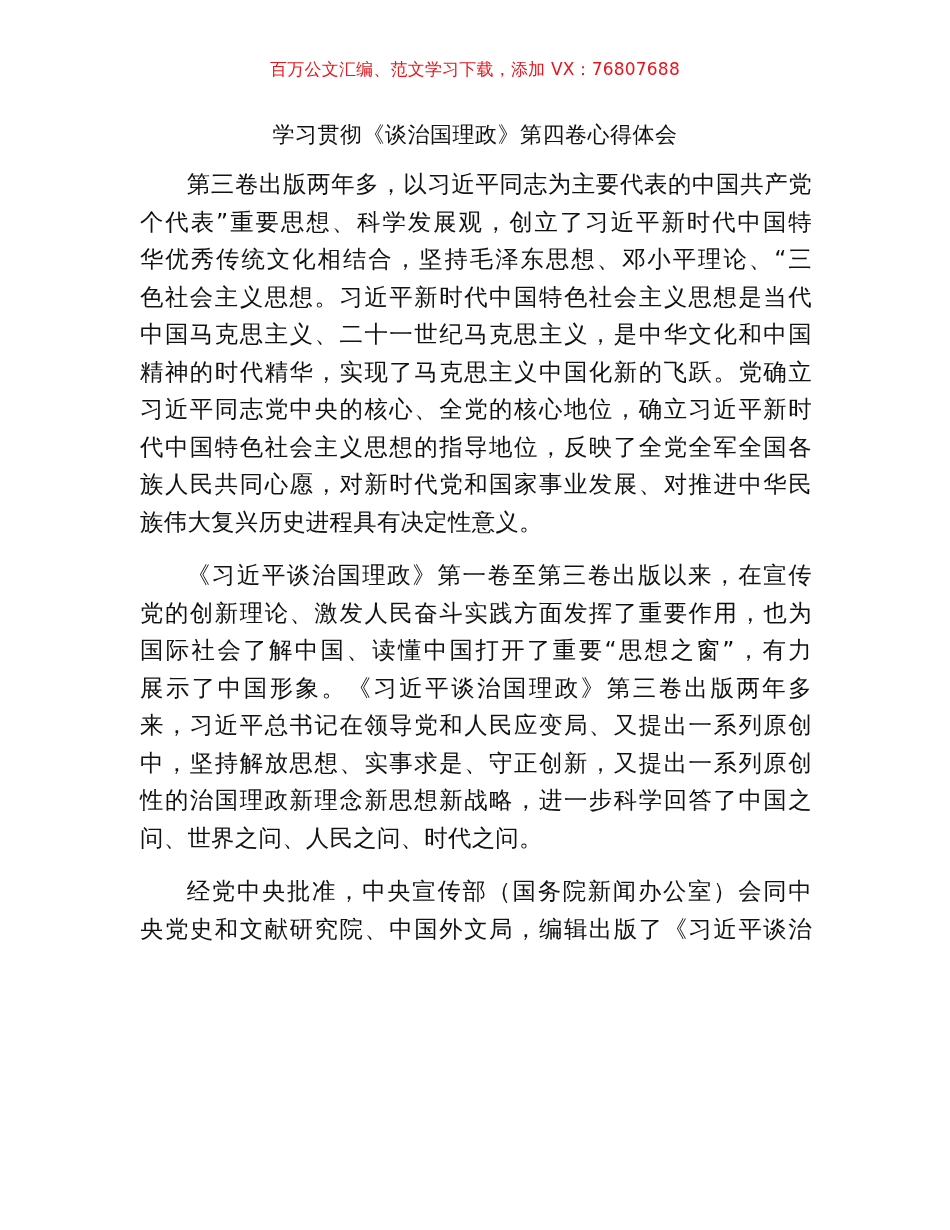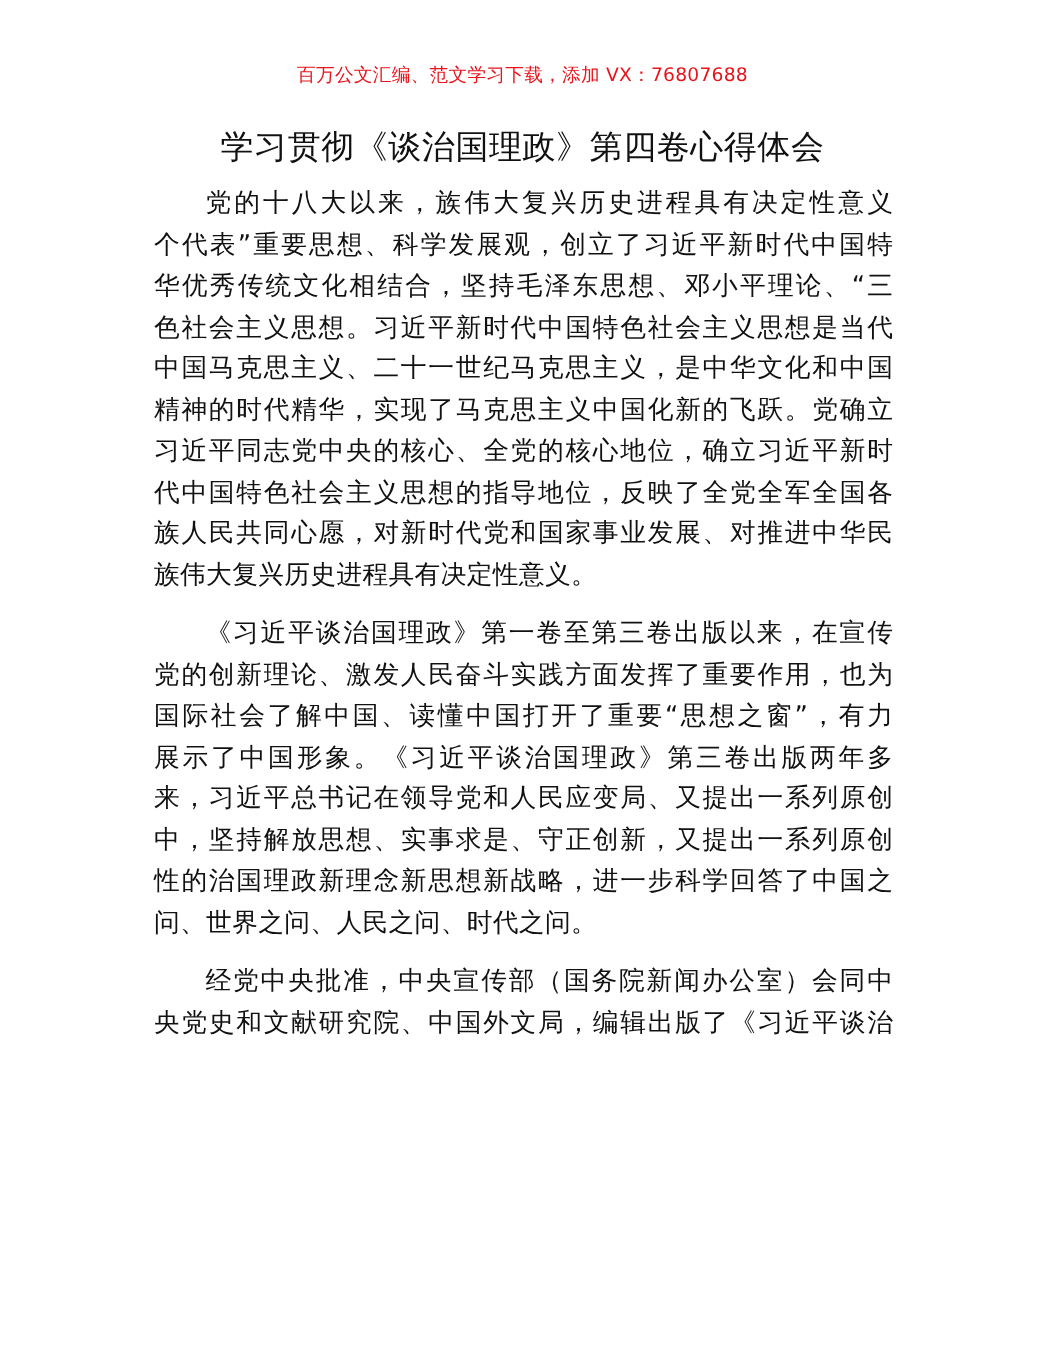--- a/index.html
+++ b/index.html
@@ -33,21 +33,21 @@
       line-height: 28px;
       color: #e8141c;
       letter-spacing: 0.2px;
     }
     .doc-title {
       position: absolute;
       left: 0;
       width: 950px;
       top: 112px;
       text-align: center;
-      font-size: 30px;
+      font-size: 22px;
       line-height: 46px;
       color: #111111;
       letter-spacing: 0.5px;
     }
     .body {
       position: absolute;
       left: 140px;
       width: 672px;
       top: 166px;
     }
@@ -83,21 +83,21 @@
 
 <div class="page">
 
   <div class="watermark">百万公文汇编、范文学习下载，添加 VX：76807688</div>
 
   <div class="doc-title">学习贯彻《谈治国理政》第四卷心得体会</div>
 
   <div class="body">
 
     <div class="para" style="text-indent:0">
-      <span class="line first">党的十八大以来，族伟大复兴历史进程具有决定性意义</span>
+      <span class="line first">第三卷出版两年多，以习近平同志为主要代表的中国共产党</span>
       <span class="line">个代表”重要思想、科学发展观，创立了习近平新时代中国特</span>
       <span class="line">华优秀传统文化相结合，坚持毛泽东思想、邓小平理论、“三</span>
       <span class="line">色社会主义思想。习近平新时代中国特色社会主义思想是当代</span>
       <span class="line">中国马克思主义、二十一世纪马克思主义，是中华文化和中国</span>
       <span class="line">精神的时代精华，实现了马克思主义中国化新的飞跃。党确立</span>
       <span class="line">习近平同志党中央的核心、全党的核心地位，确立习近平新时</span>
       <span class="line">代中国特色社会主义思想的指导地位，反映了全党全军全国各</span>
       <span class="line">族人民共同心愿，对新时代党和国家事业发展、对推进中华民</span>
       <span class="line last">族伟大复兴历史进程具有决定性意义。</span>
     </div>

